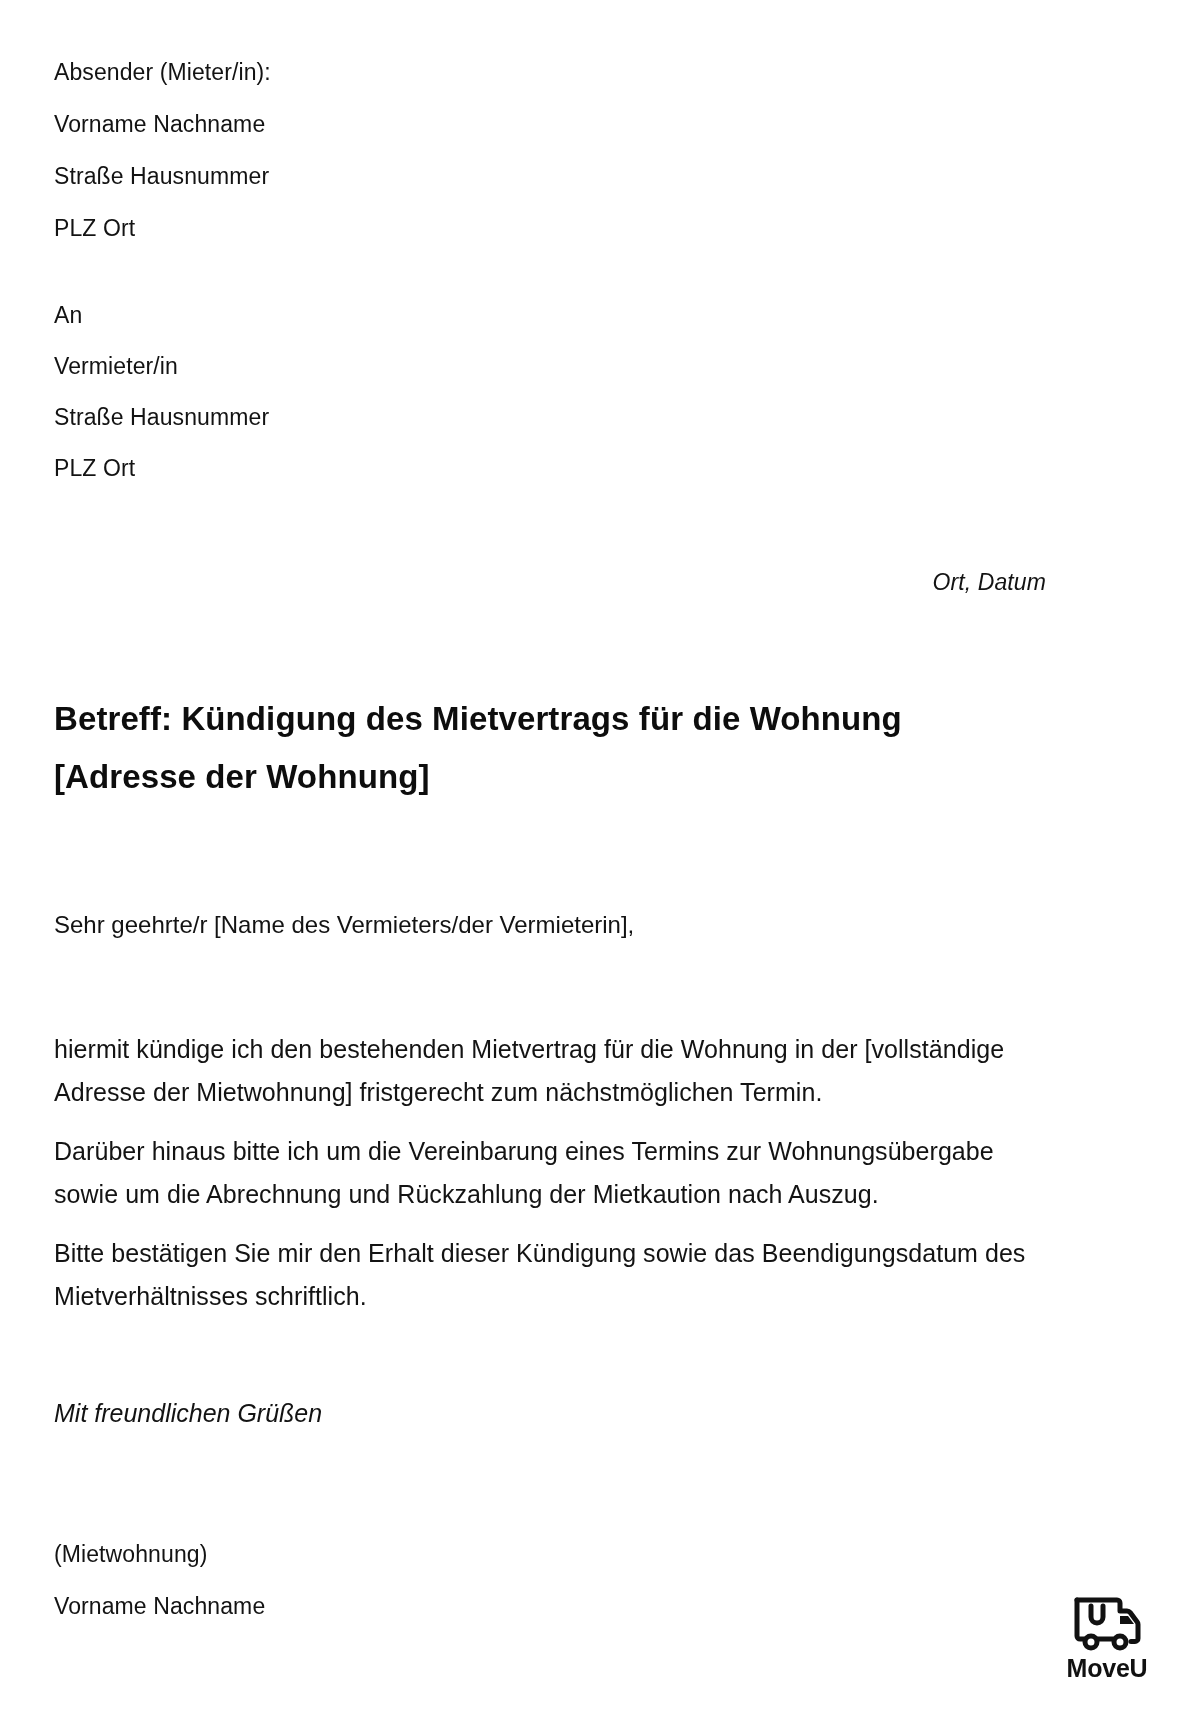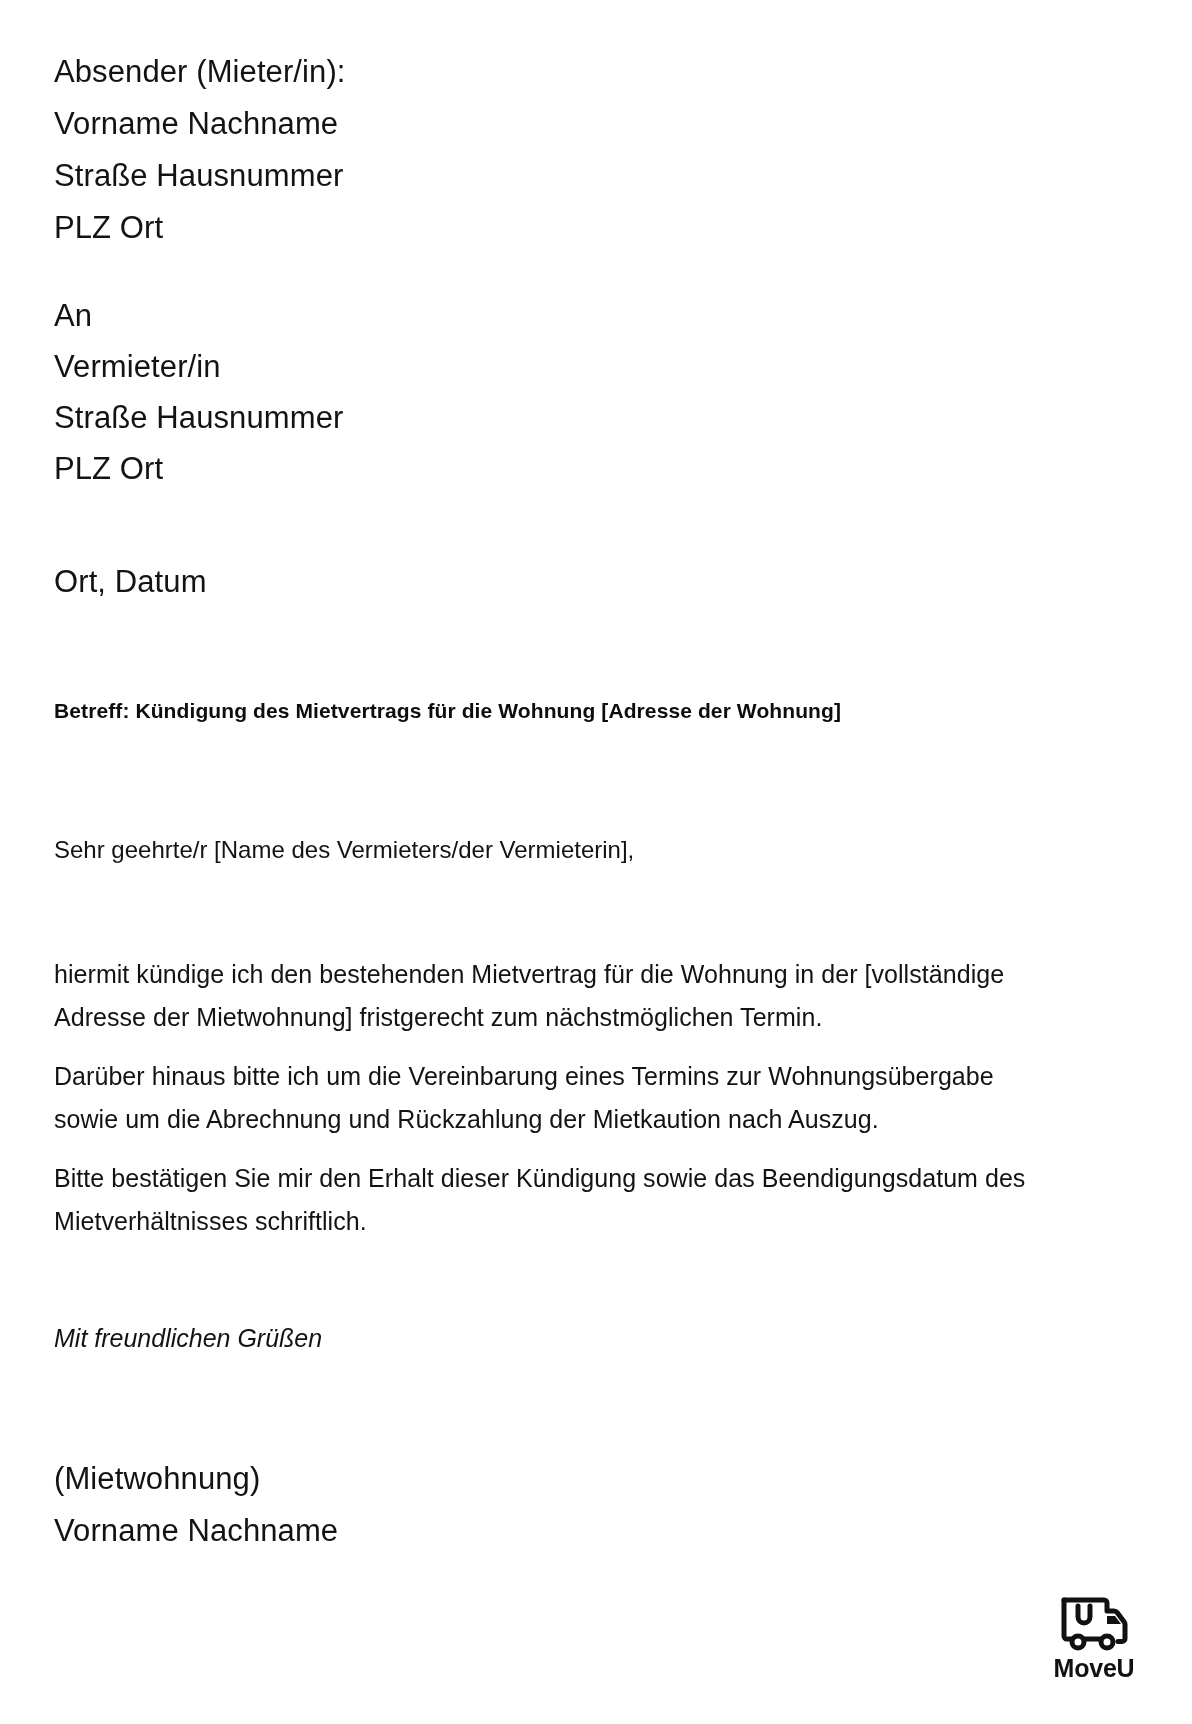--- a/index.html
+++ b/index.html
@@ -19,45 +19,46 @@
     position: relative;
     width: 1192px;
     height: 1724px;
     box-sizing: border-box;
     padding: 40px 146px 0 54px;
   }
   .sender-block {
     margin-top: 6px;
   }
   .line {
-    font-size: 31px;
+    font-size: 23px;
     line-height: 52px;
     letter-spacing: 0.1px;
     color: #131313;
     white-space: nowrap;
   }
   .recipient-block {
     text-align: left;
     margin-top: 36px;
   }
   .recipient-block .line {
     line-height: 51px;
   }
   .date-block {
-    text-align: left;
+    text-align: right;
     margin-top: 62px;
+    font-style: italic;
   }
   .subject-block {
     margin-top: 82px;
     max-width: 865px;
   }
   .subject {
-    font-size: 21px;
+    font-size: 33px;
     font-weight: bold;
-    line-height: 41px;
+    line-height: 58px;
     color: #0d0d0d;
     letter-spacing: 0.1px;
   }
   .salutation-block {
     margin-top: 102px;
   }
   .salutation {
     font-size: 24px;
     line-height: 34px;
     color: #131313;
@@ -86,21 +87,21 @@
     font-style: italic;
   }
   .signature-block {
     margin-top: 98px;
   }
   .signature-block .line {
     line-height: 52px;
   }
   .logo {
     position: absolute;
-    right: 44px;
+    right: 31px;
     bottom: 42px;
     width: 108px;
     display: flex;
     flex-direction: column;
     align-items: center;
     justify-content: center;
   }
   .logo-mark {
     width: 68px;
     height: 58px;

